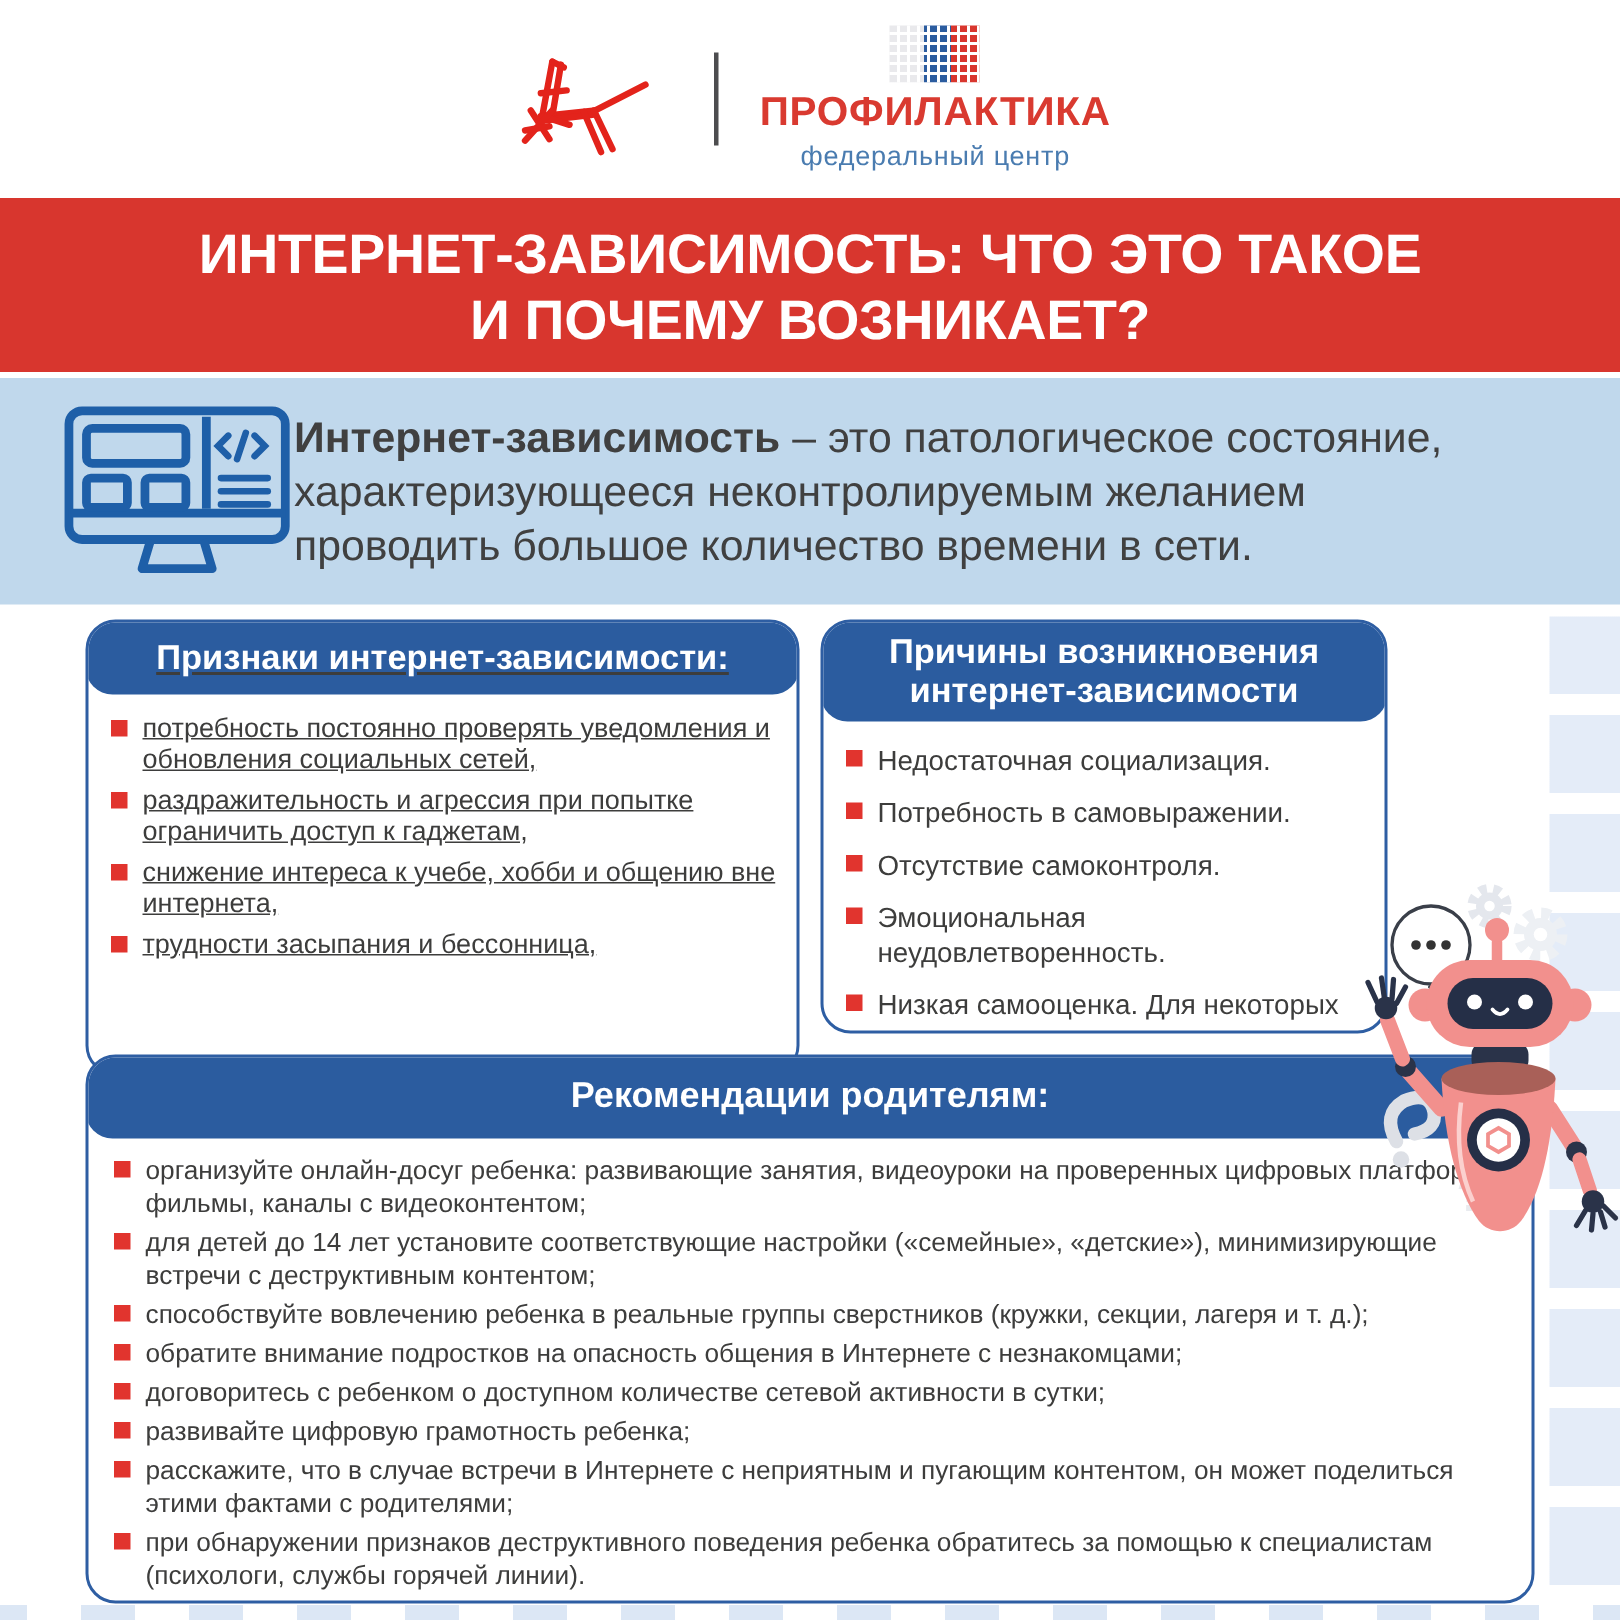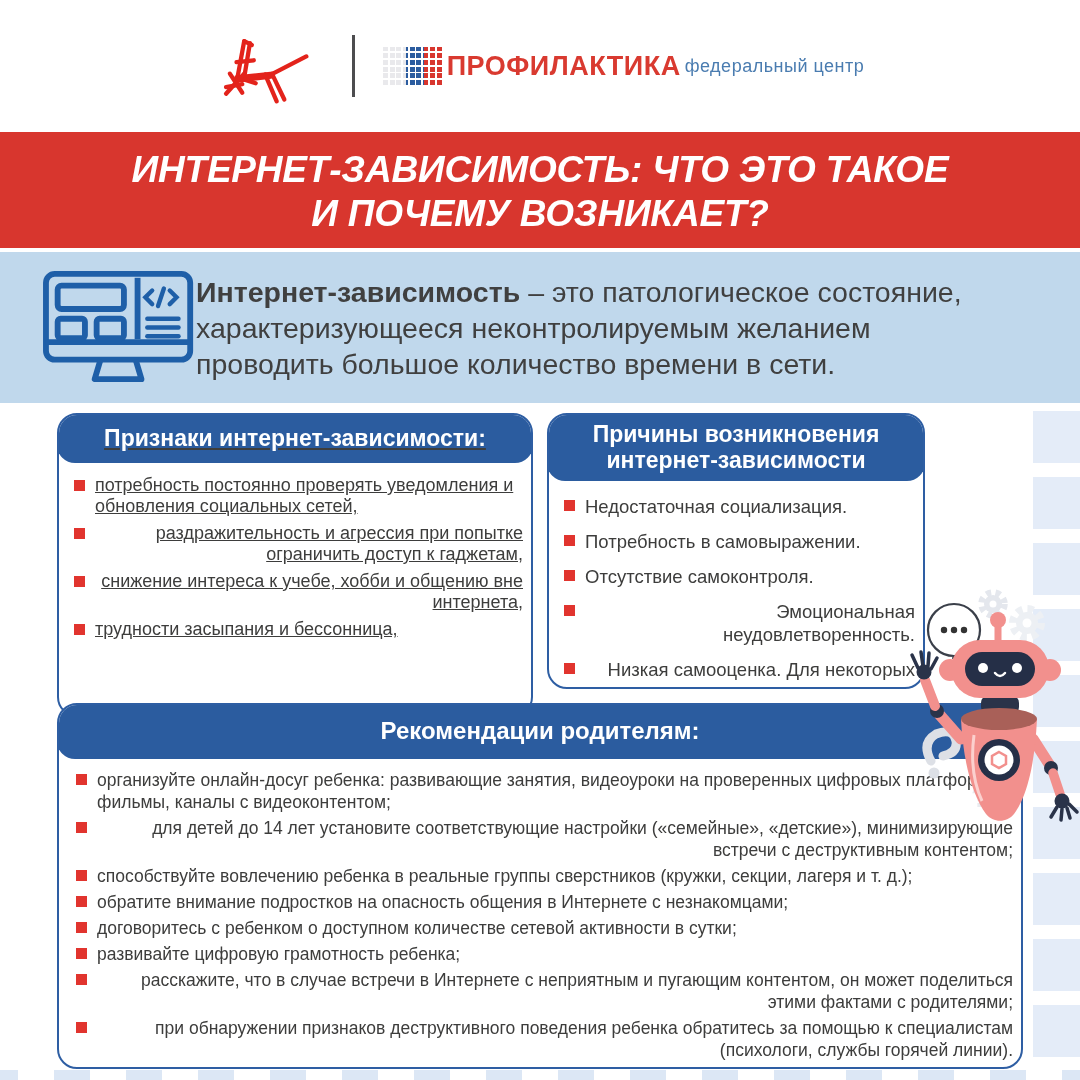--- a/index.html
+++ b/index.html
@@ -11,50 +11,50 @@
   .side-pattern{position:absolute;right:0;top:411px;width:47px;height:669px;
     background:repeating-linear-gradient(to bottom,#E4ECF8 0 52px,#fff 52px 66px);}
   .bottom-pattern{position:absolute;left:0;bottom:0;width:100%;height:10px;
     background:repeating-linear-gradient(90deg,#fff 0 36px,#DCE7F5 36px 72px);
     background-position:18px 0;}
   
   .brand{position:absolute;top:14px;left:0;width:100%;height:104px;
     display:flex;justify-content:center;align-items:center;gap:28px;}
   .chair{width:108px;height:86px;}
   .vdivider{width:3px;height:62px;background:#4D4D4F;}
-  .brandblock{display:flex;flex-direction:row;align-items:center;gap:4px;}
+  .brandblock{display:flex;flex-direction:column;align-items:center;gap:4px;}
   .pixelflag{width:60px;height:38px;
     background-image:
       repeating-linear-gradient(90deg, rgba(0,0,0,0) 0 5px, #fff 5px 6.7px),
       repeating-linear-gradient(0deg, rgba(0,0,0,0) 0 5px, #fff 5px 6.7px),
       linear-gradient(90deg,#E9E9EC 0 23px,#2B5C9F 23px 41px,#D8362E 41px 60px);}
   .brandname{font-size:27px;font-weight:800;color:#D93A30;letter-spacing:.5px;}
   .brandsub{font-size:18px;color:#4A7CB0;letter-spacing:.5px;}
   
   .banner{position:absolute;top:132px;left:0;width:100%;height:116px;background:#D8362E;
     color:#fff;text-align:center;font-weight:800;font-size:37px;line-height:44px;
-    padding-top:16px;box-sizing:border-box;letter-spacing:-.2px;font-style:italic;}
+    padding-top:16px;box-sizing:border-box;letter-spacing:-.2px;}
   
   .definition{position:absolute;top:252px;left:0;width:100%;height:151px;background:#C0D8EC;}
   .monitor{position:absolute;left:42px;top:18px;}
   .deftext{position:absolute;left:196px;top:22px;font-size:28.5px;line-height:36px;color:#404040;}
   .defline b{font-weight:700;margin-right:8px;}
   
   .panel{position:absolute;background:#fff;border:2px solid #2E5EA3;border-radius:20px;
     box-sizing:border-box;overflow:hidden;}
   .panel-signs{left:57px;top:413px;width:476px;height:304px;text-decoration:underline;}
   .panel-causes{left:547px;top:413px;width:378px;height:276px;}
   .panel-reco{left:57px;top:703px;width:966px;height:366px;z-index:2;}
   .phead{background:#2B5C9F;color:#fff;font-weight:700;text-align:center;border-radius:18px;
     margin:-2px -2px 0;padding:12px 10px;font-size:23px;line-height:26px;}
   .phead.two{padding:8px 10px;white-space:pre-line;}
   .phead.big{font-size:24px;padding:14px 10px;line-height:28px;}
   ul.blist{list-style:none;margin:0;padding:12px 8px 0 15px;}
   .blist li{display:flex;gap:10px;align-items:flex-start;}
-  .blist li + li{margin-top:6px;text-align:right;}
+  .blist li + li{margin-top:6px;}
   .sq{width:11px;height:11px;min-width:11px;background:#E1342E;margin-top:5px;}
   .bt{font-size:18px;line-height:21px;}
   .panel-causes .blist{padding-top:14px;}
   .panel-causes li + li{margin-top:12px;}
   .panel-causes .bt{font-size:18.5px;line-height:23px;}
   .panel-reco .blist{padding-top:10px;padding-left:17px;}
   .panel-reco li + li{margin-top:4px;}
   .panel-reco .bt{font-size:17.5px;line-height:22px;}
   
   .robot{position:absolute;left:893px;top:573px;width:200px;height:272px;z-index:5;}

